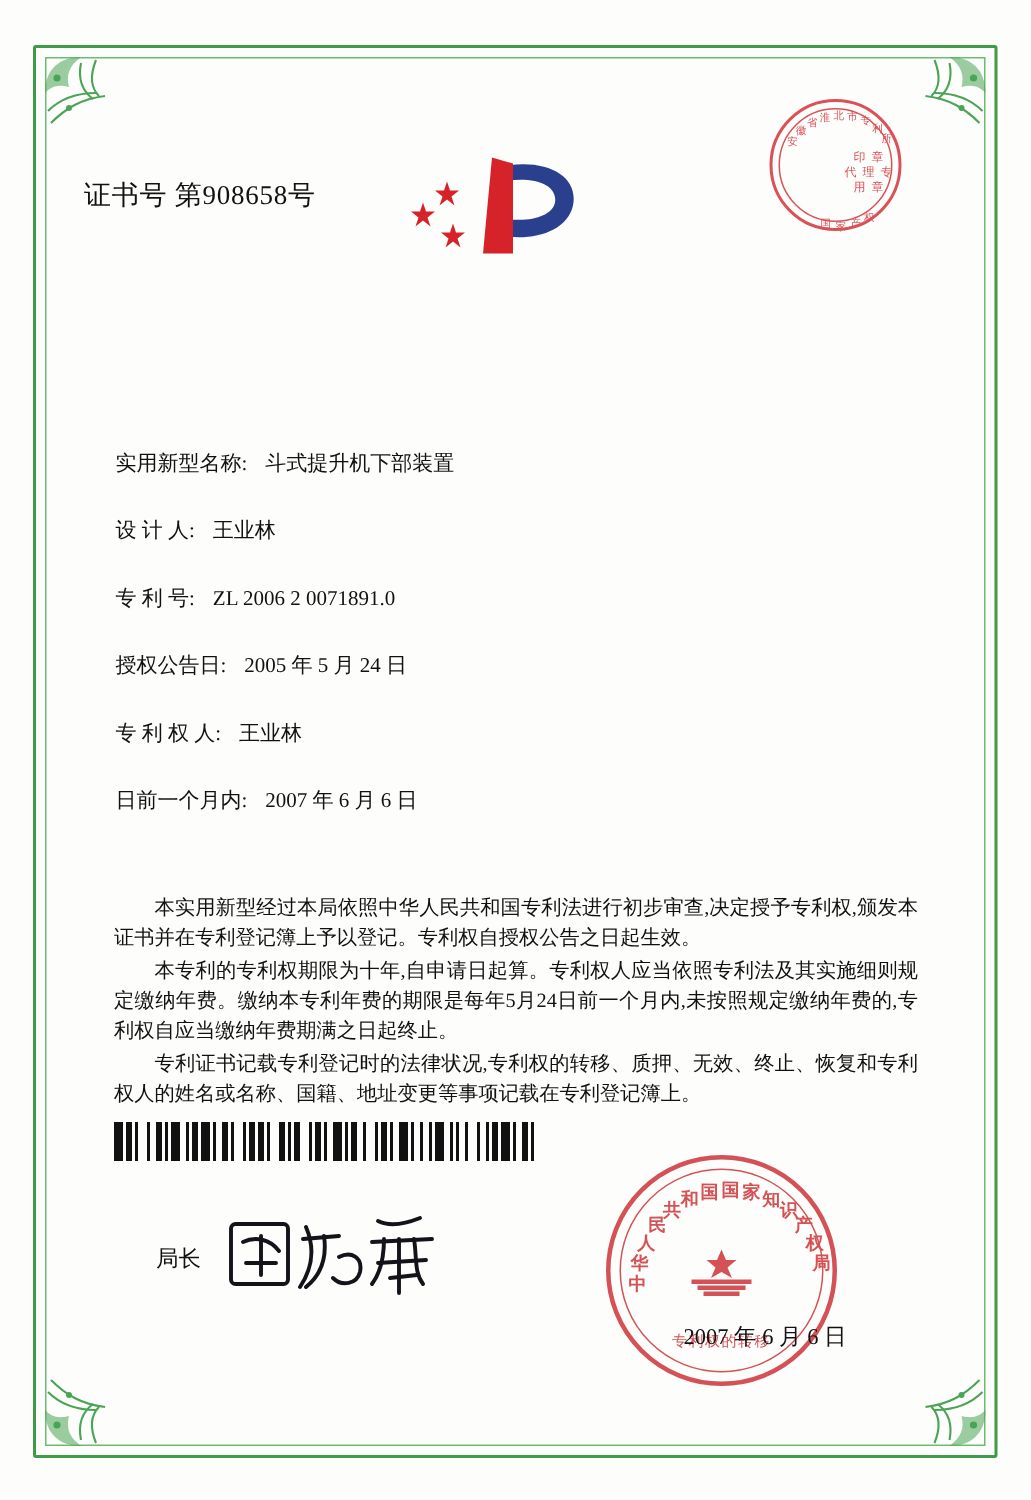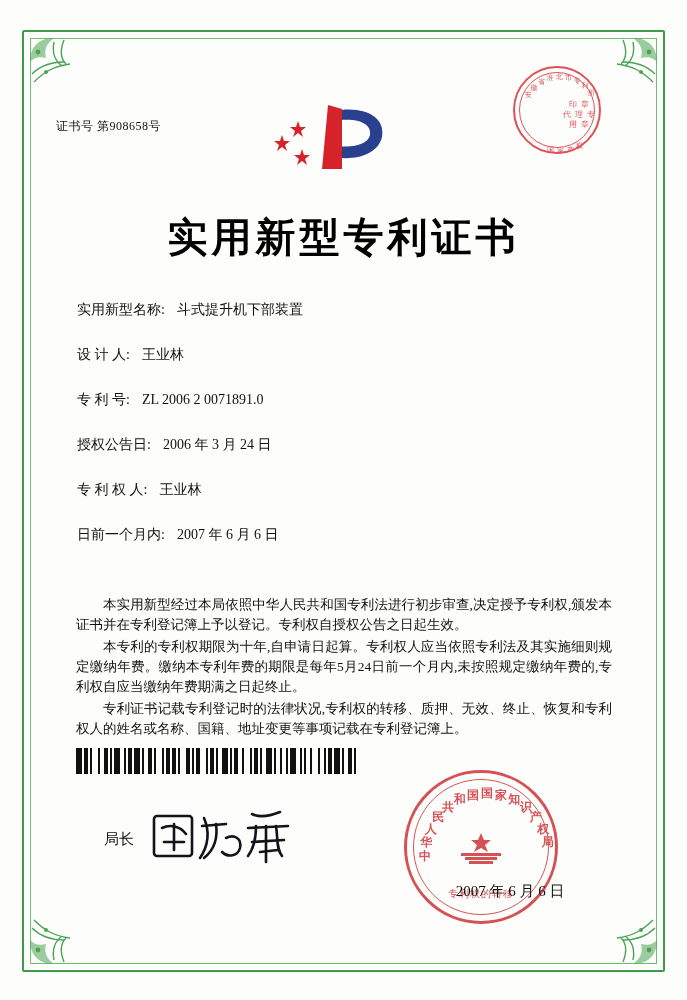--- a/index.html
+++ b/index.html
@@ -49,21 +49,21 @@
   .corner.tl { left: 24px;  top: 32px; }
   .corner.tr { right: 24px; top: 32px; transform: scaleX(-1); }
   .corner.bl { left: 24px;  bottom: 30px; transform: scaleY(-1); }
   .corner.br { right: 24px; bottom: 30px; transform: scale(-1,-1); }
 
   
   .cert-number {
     position: absolute;
     left: 56px;
     top: 118px;
-    font-size: 12px;
+    font-size: 18px;
     letter-spacing: 0.5px;
     color: #111;
     white-space: nowrap;
   }
 
   .logo {
     position: absolute;
     left: 272px;
     top: 95px;
     width: 128px;
@@ -355,38 +355,37 @@
       <span style="transform:rotate(180deg) translate(0,-36px) rotate(-180deg)">家</span>
       <span style="transform:rotate(164deg) translate(0,-36px) rotate(-164deg)">产</span>
       <span style="transform:rotate(148deg) translate(0,-36px) rotate(-148deg)">权</span>
     </div>
     <div class="center-lines">
       <div>印 章</div>
       <div>代 理 专 用 章</div>
     </div>
   </div>
 
-  <div class="title">实用新型专利证书</div>
 
   <div class="fields">
     <div class="field-row">
       <span class="field-label">实用新型名称:</span>
       <span class="field-value">斗式提升机下部装置</span>
     </div>
     <div class="field-row">
       <span class="field-label">设 计 人:</span>
       <span class="field-value">王业林</span>
     </div>
     <div class="field-row">
       <span class="field-label">专 利 号:</span>
       <span class="field-value">ZL 2006 2 0071891.0</span>
     </div>
     <div class="field-row">
       <span class="field-label">授权公告日:</span>
-      <span class="field-value">2006 年 3 月 24 日</span>
+      <span class="field-value">2005 年 5 月 24 日</span>
     </div>
     <div class="field-row">
       <span class="field-label">专 利 权 人:</span>
       <span class="field-value">王业林</span>
     </div>
     <div class="field-row">
       <span class="field-label">日前一个月内:</span>
       <span class="field-value">2007 年 6 月 6 日</span>
     </div>
   </div>

